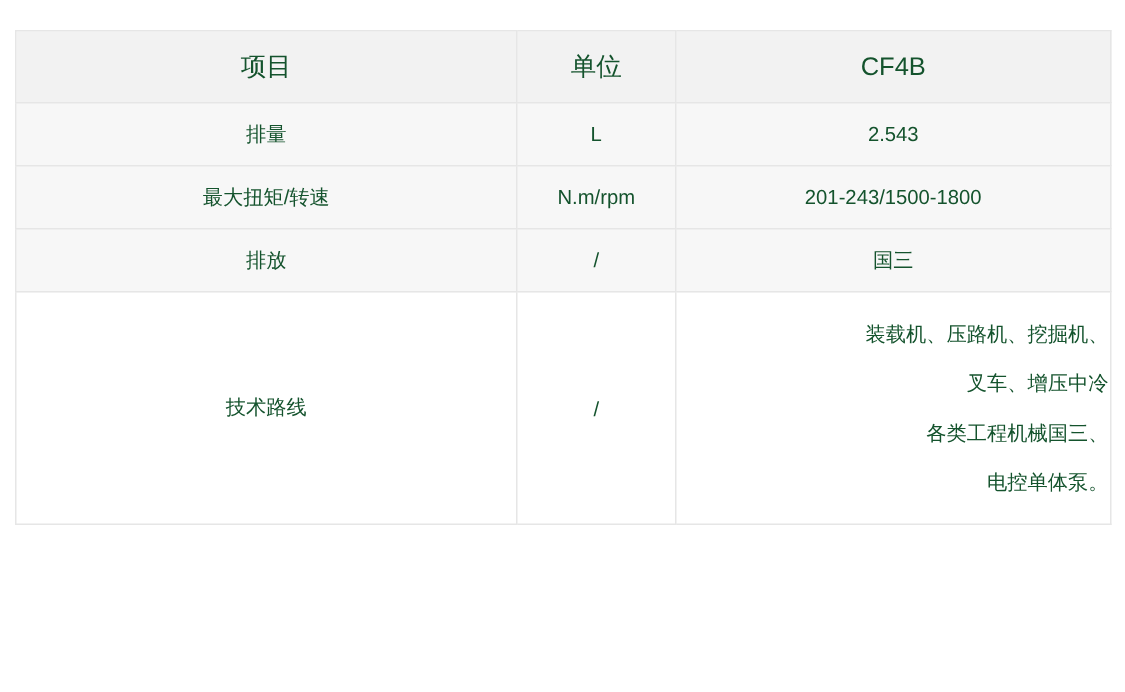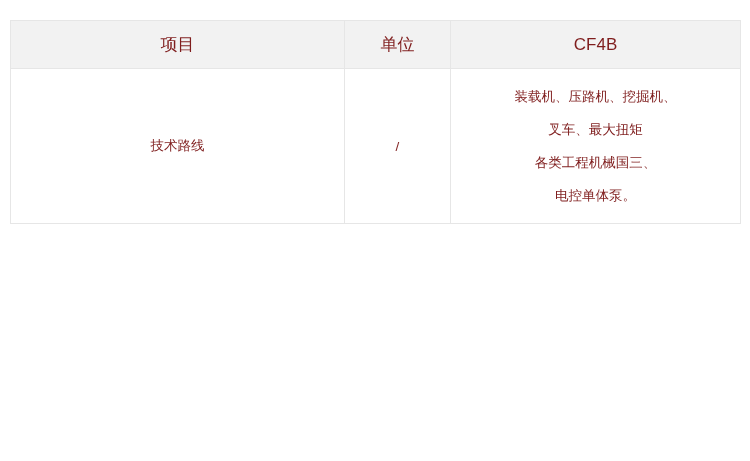--- a/index.html
+++ b/index.html
@@ -25,21 +25,21 @@
     border-collapse: collapse;
     table-layout: fixed;
     background: #ffffff;
   }
   table.spec-table td,
   table.spec-table th {
     border: 1px solid #e6e6e6;
     text-align: center;
     vertical-align: middle;
     font-weight: normal;
-    color: #7f1d1d;
+    color: #14532d;
   }
   
   col.col-item { width: 334px; }
   col.col-unit { width: 106px; }
   col.col-value { width: 290px; }
 
   thead td {
     background: #f2f2f2;
     font-size: 17px;
     font-weight: bold;
@@ -62,20 +62,21 @@
   }
   tbody td.value-cell {
     font-size: 13.5px;
   }
   tr.tall td {
     height: 152px;
   }
   .multiline {
     line-height: 33px;
     font-size: 13.5px;
+    text-align: right;
   }
   .multiline div {
     white-space: nowrap;
   }
 </style>
 </head>
 <body>
 
 <div class="page">
   <table class="spec-table">
@@ -85,27 +86,42 @@
       <col class="col-value">
     </colgroup>
     <thead>
       <tr>
         <td>项目</td>
         <td>单位</td>
         <td>CF4B</td>
       </tr>
     </thead>
     <tbody>
+      <tr class="shaded">
+        <td class="item-cell">排量</td>
+        <td class="unit-cell">L</td>
+        <td class="value-cell">2.543</td>
+      </tr>
+      <tr class="shaded">
+        <td class="item-cell">最大扭矩/转速</td>
+        <td class="unit-cell">N.m/rpm</td>
+        <td class="value-cell">201-243/1500-1800</td>
+      </tr>
+      <tr class="shaded">
+        <td class="item-cell">排放</td>
+        <td class="unit-cell">/</td>
+        <td class="value-cell">国三</td>
+      </tr>
       <tr class="tall">
         <td class="item-cell">技术路线</td>
         <td class="unit-cell">/</td>
         <td class="value-cell">
           <div class="multiline">
             <div>装载机、压路机、挖掘机、</div>
-            <div>叉车、最大扭矩</div>
+            <div>叉车、增压中冷</div>
             <div>各类工程机械国三、</div>
             <div>电控单体泵。</div>
           </div>
         </td>
       </tr>
     </tbody>
   </table>
 </div>
 
 </body></html>

